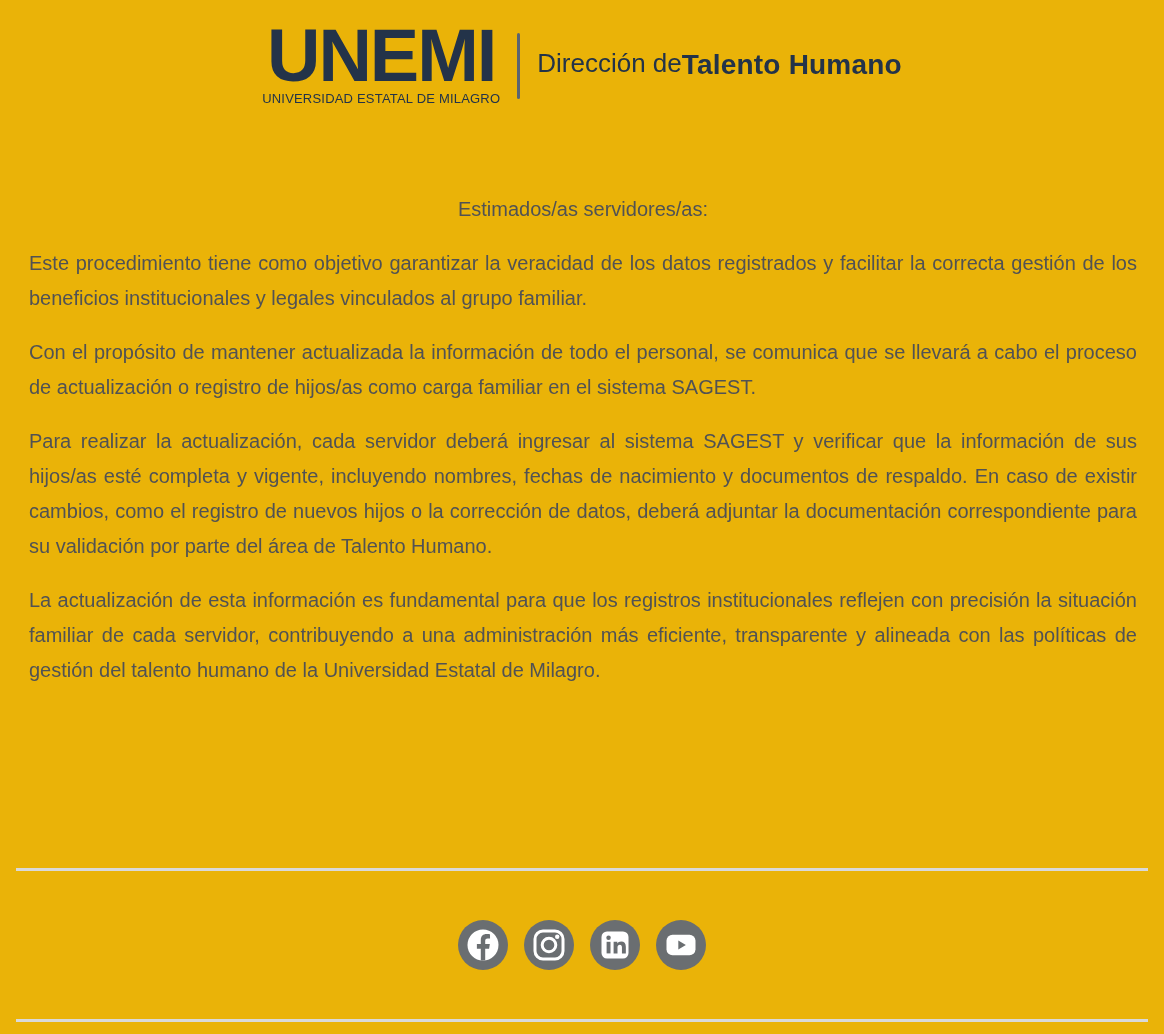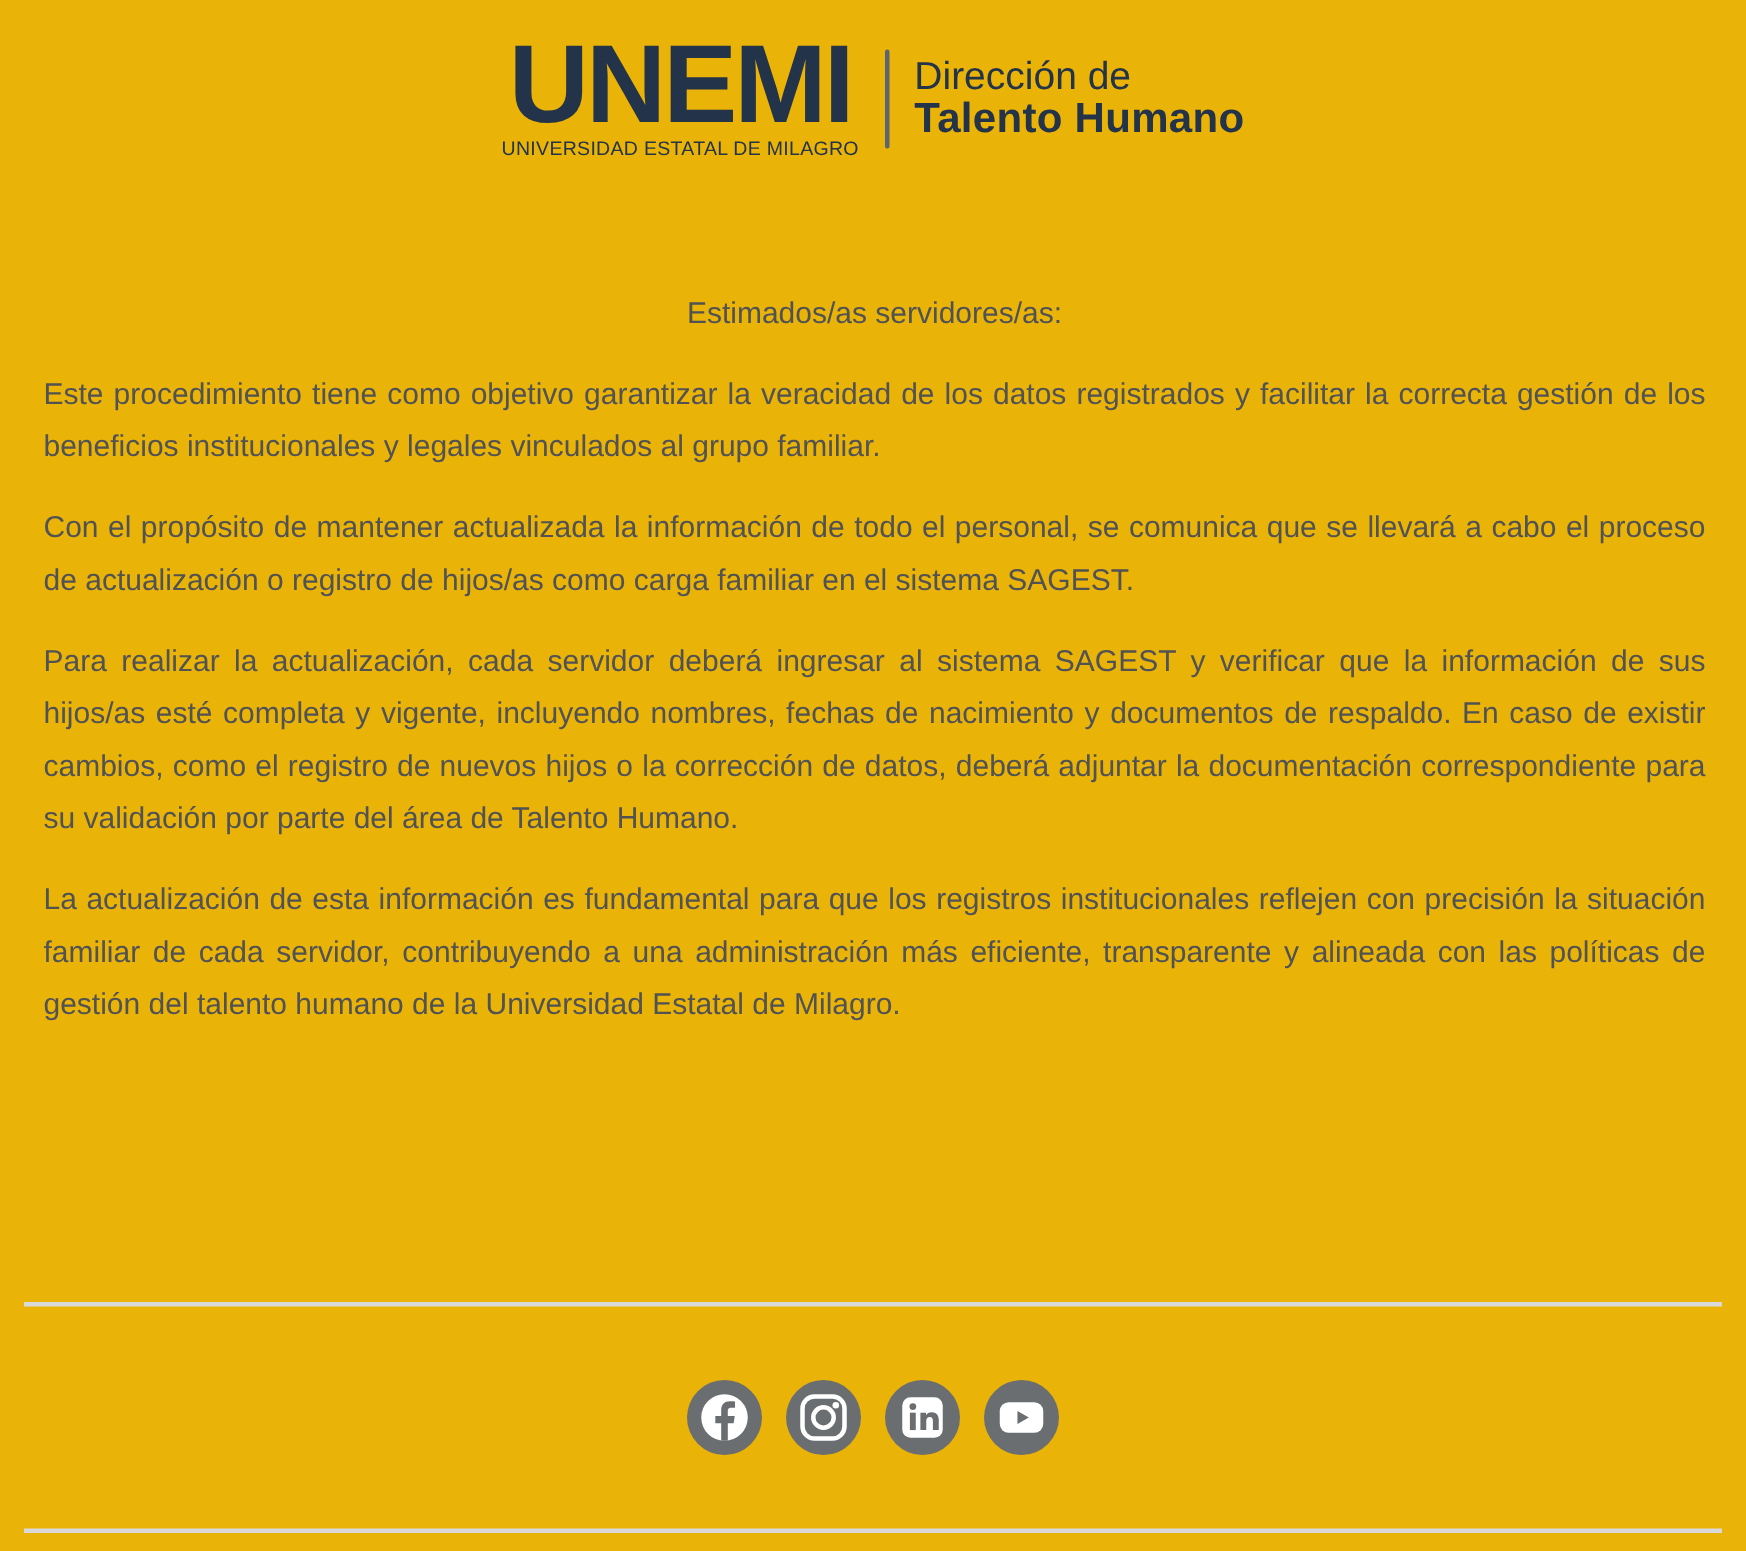--- a/index.html
+++ b/index.html
@@ -45,21 +45,21 @@
     margin-top: 4px;
     white-space: nowrap;
   }
   .logo-divider {
     width: 3px;
     height: 66px;
     background: #54607090;
     background: #5a6472;
     border-radius: 2px;
   }
-  .logo-right { display: flex; flex-direction: column; justify-content: center; }
+  .logo-right { display: flex; flex-direction: row; justify-content: center; }
   .dept-line1 {
     font-size: 26px;
     font-weight: 400;
     color: #233349;
     line-height: 1.05;
   }
   .dept-line2 {
     font-size: 28px;
     font-weight: 800;
     color: #233349;

